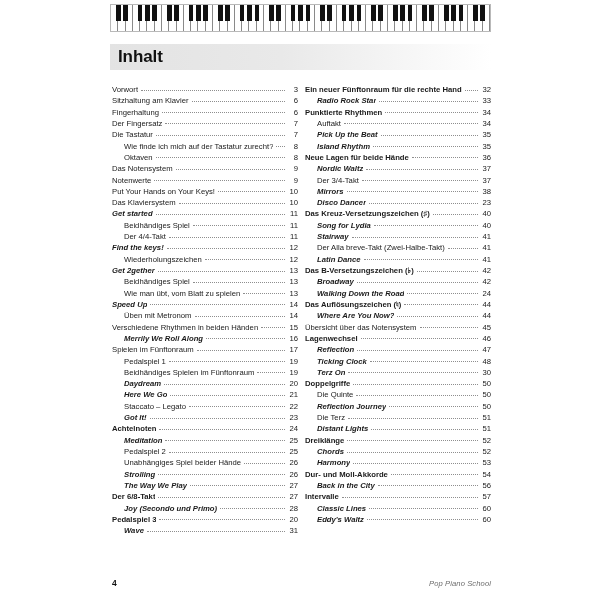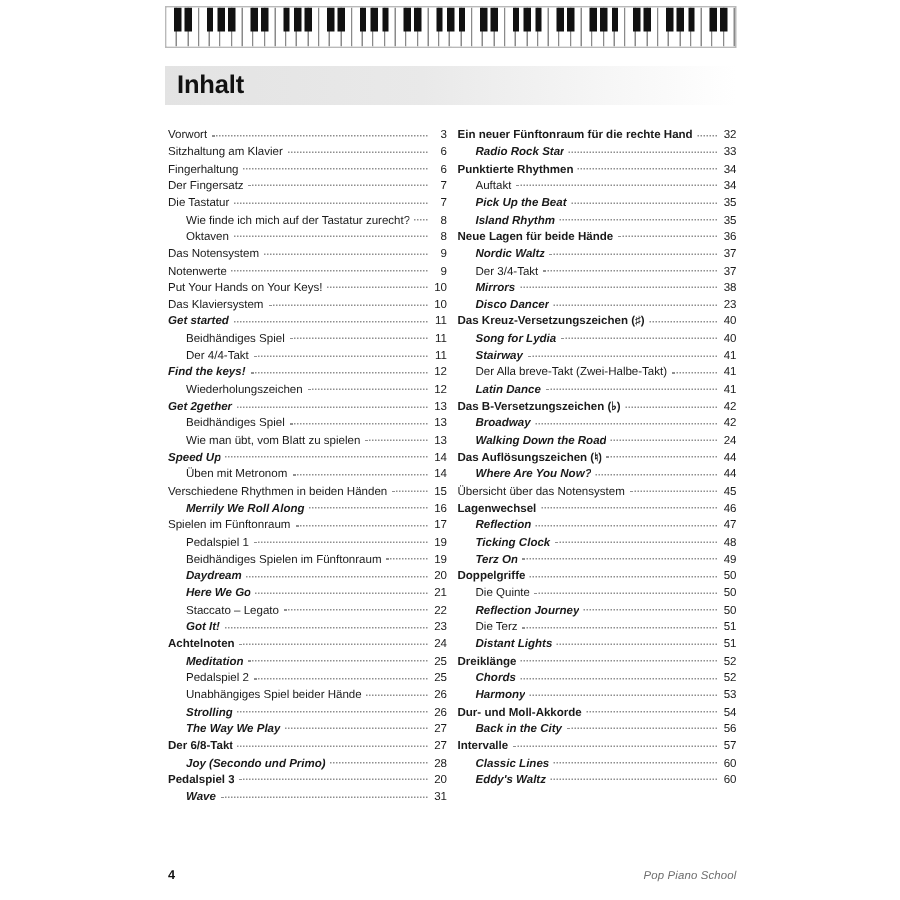--- a/index.html
+++ b/index.html
@@ -561,21 +561,21 @@
       <span class="toc-page">47</span>
     </div>
     <div class="toc-row lvl-2 sty-bolditalic">
       <span class="toc-label">Ticking Clock</span>
       <span class="toc-leader"></span>
       <span class="toc-page">48</span>
     </div>
     <div class="toc-row lvl-2 sty-bolditalic">
       <span class="toc-label">Terz On</span>
       <span class="toc-leader"></span>
-      <span class="toc-page">49</span>
+      <span class="toc-page">30</span>
     </div>
     <div class="toc-row lvl-1 sty-bold">
       <span class="toc-label">Doppelgriffe</span>
       <span class="toc-leader"></span>
       <span class="toc-page">50</span>
     </div>
     <div class="toc-row lvl-2 sty-normal">
       <span class="toc-label">Die Quinte</span>
       <span class="toc-leader"></span>
       <span class="toc-page">50</span>

